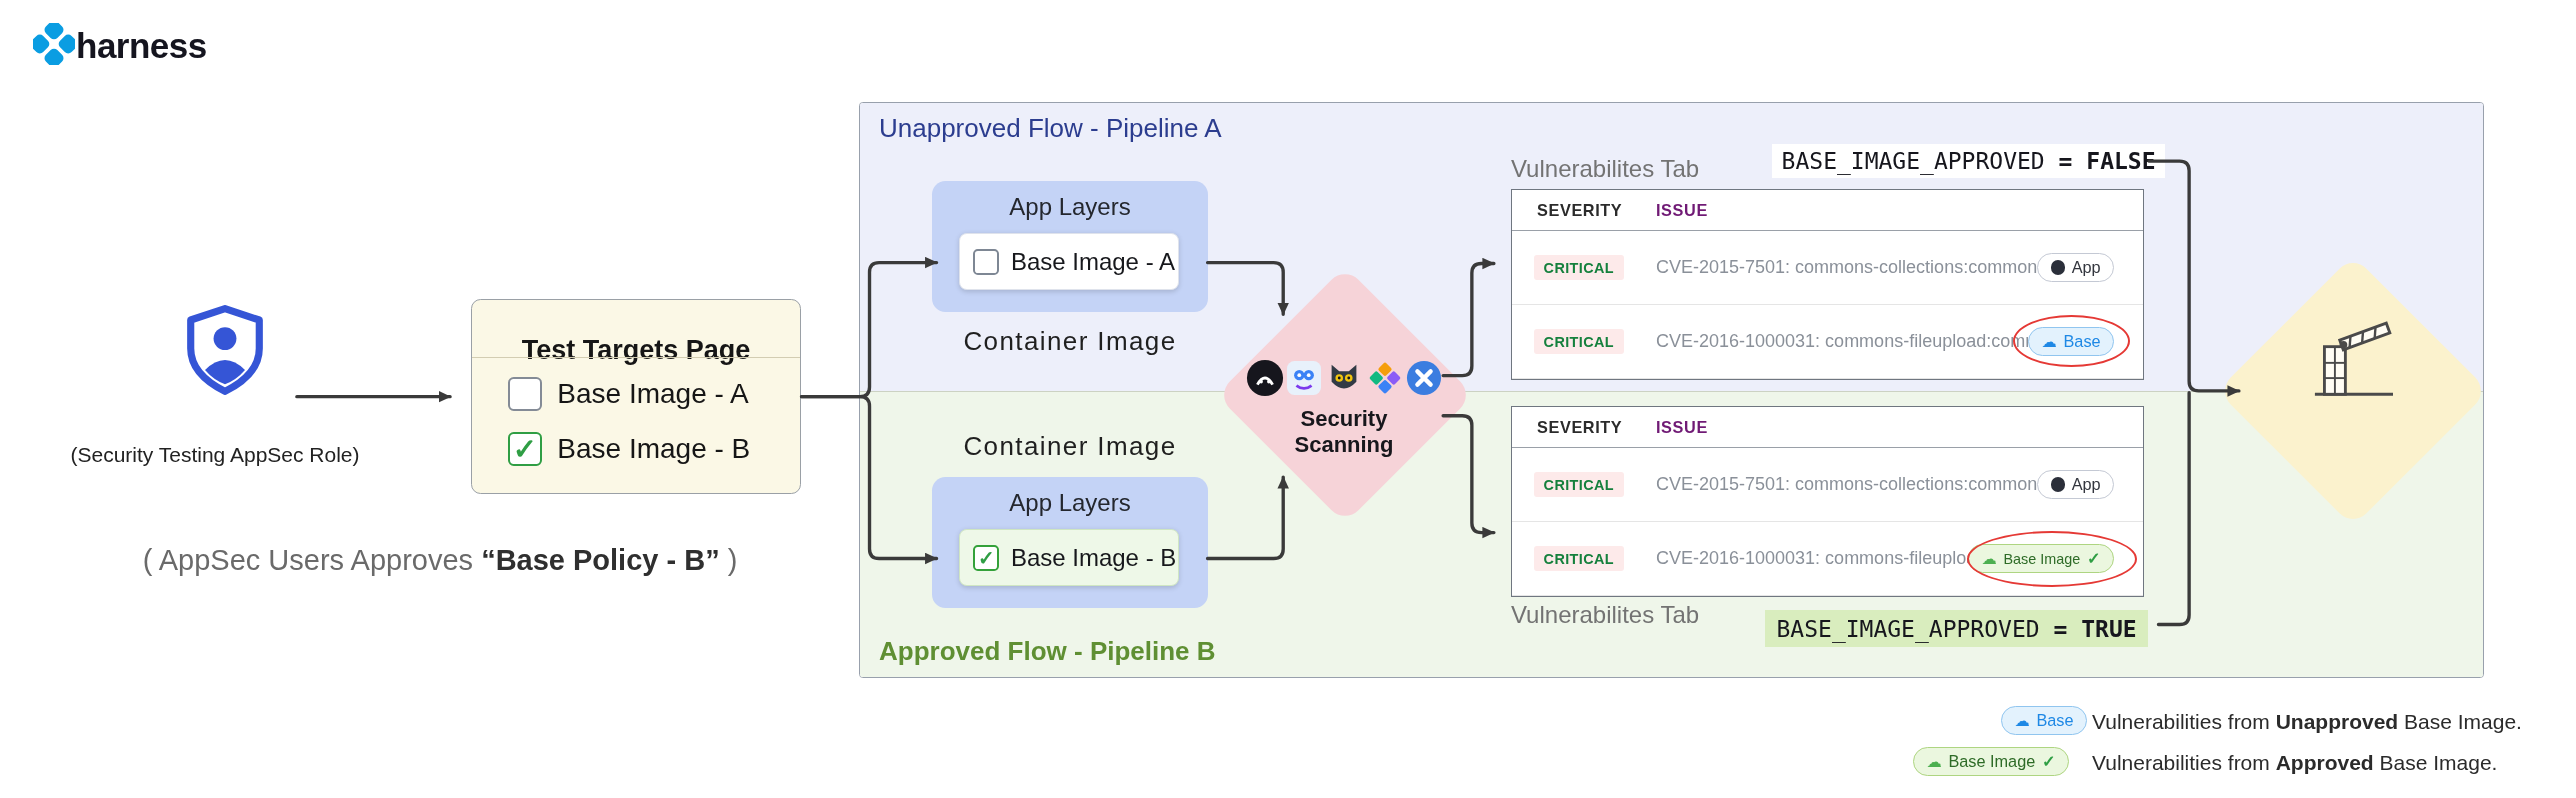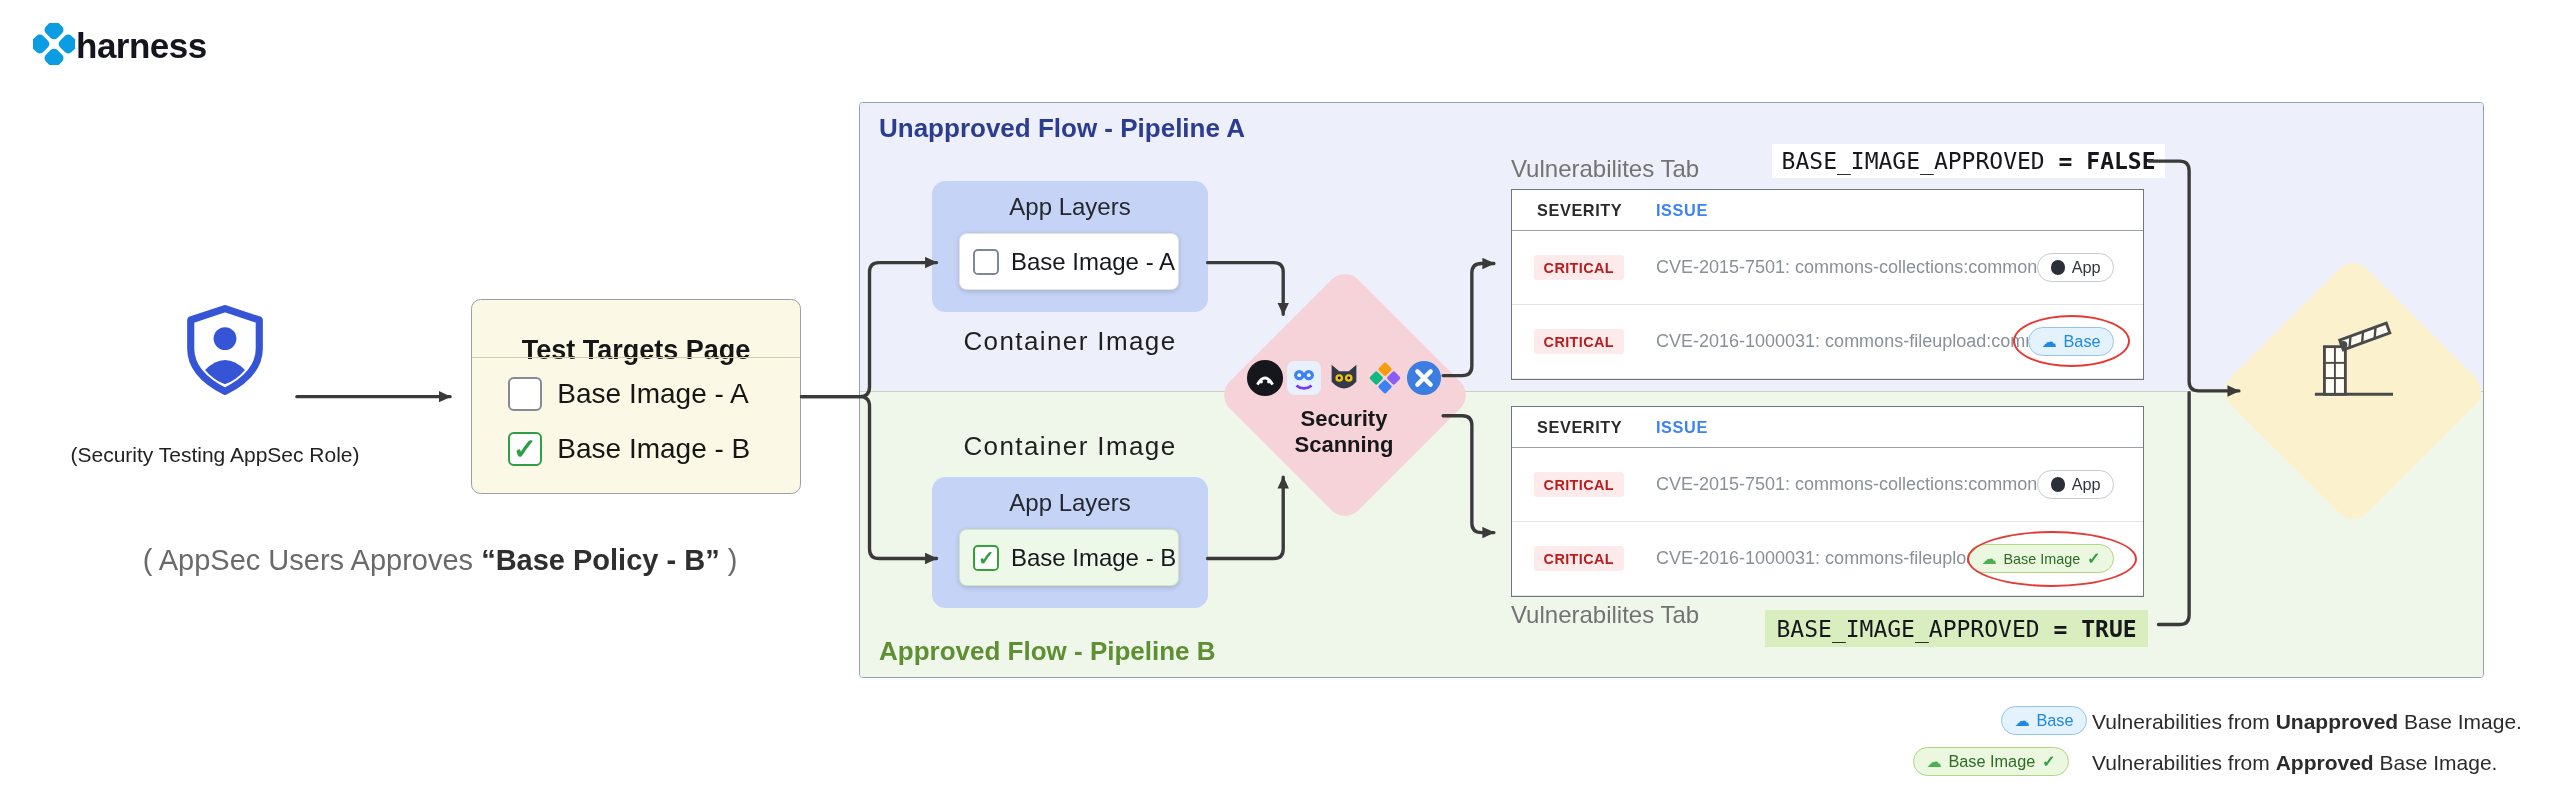--- a/index.html
+++ b/index.html
@@ -26,21 +26,21 @@
   .cb-lg.checked { border:2.9px solid #2f9e44; color:#2f9e44; font-size:29px; font-weight:bold; }
   .tt-label { font-size:28px; color:#161616; }
 
   .caption { position:absolute; left:57px; top:544px; width:766px; text-align:center; font-size:29px; color:#6a6a6a; }
   .caption b { color:#2f2f2f; }
 
   
   .flow-outer { position:absolute; left:859px; top:102px; width:1625px; height:576px; border:1.9px solid #98a0ac; border-radius:3.8px; overflow:hidden; z-index:0; }
   .flow-a { height:288px; background:#edeffa; }
   .flow-b { height:287px; background:#eff6ea; border-top:1px solid #ccd2c3; }
-  .pa-title { position:absolute; left:879px; top:113px; font-size:26px; font-weight:bold; color:#2c3d8f; z-index:3; }
+  .pa-title { position:absolute; left:879px; top:113px; font-size:26px; font-weight:normal; color:#2c3d8f; z-index:3; }
   .pb-title { position:absolute; left:879px; top:636px; font-size:26px; font-weight:bold; color:#5f8f33; z-index:3; }
 
   
   .al-box { position:absolute; width:276px; height:131px; background:#c4d3f6; border-radius:13.4px; z-index:2; }
   .al-top { left:932px; top:181px; } .al-bot { left:932px; top:477px; }
   .al-title { position:absolute; left:0; top:11.5px; width:100%; text-align:center; font-size:24px; color:#24272e; }
   .al-inner { position:absolute; left:27px; top:52px; width:220px; height:57px; border-radius:7.7px; display:flex; align-items:center; gap:11.5px; padding-left:13.4px; box-shadow:0 1.9px 4.8px rgba(0,0,0,.15); }
   .al-inner.white { background:#ffffff; border:1px solid #dfe3ec; }
   .al-inner.green { background:#eef8e8; border:1px solid #cfe6c2; }
   .cb-sm { width:26px; height:26px; border-radius:4.8px; background:#fff; display:flex; align-items:center; justify-content:center; flex:none; }
@@ -63,27 +63,27 @@
   .v-title { position:absolute; font-size:24px; color:#737373; z-index:3;text-align:center; }
   .flag { position:absolute; font-family:"DejaVu Sans Mono", monospace; font-size:23px; color:#16161d; white-space:nowrap; z-index:3; }
   .flag .hv { font-weight:800; }
   .flag-false { left:1772px; top:144px; background:#ffffff; padding:3.8px 9.6px; }
   .flag-true { left:1765px; top:610px; background:#d9edbe; padding:5.7px 11.5px; }
 
   .vtable { position:absolute; width:633px; height:191px; background:#fff; border:1.9px solid #6f7680; display:flex; flex-direction:column; z-index:3; }
   .vt-top { left:1511px; top:189px; } .vt-bot { left:1511px; top:406px; }
   .vt-head { height:41px; display:flex; align-items:center; border-bottom:1.4px solid #9aa0a8; flex:none; }
   .vt-head .c1 { width:144px; padding-left:25px; font-size:16.3px; font-weight:bold; letter-spacing:0.6px; color:#2b2b2b; }
-  .vt-head .c2 { font-size:16.3px; font-weight:bold; letter-spacing:0.6px; color:#3b82f6; }
+  .vt-head .c2 { font-size:16.3px; font-weight:bold; letter-spacing:0.6px; color:#701a75; }
   .vt-row { flex:1; display:flex; align-items:center; border-bottom:1px solid #e5e5e5; }
   .vt-row:last-child { border-bottom:none; }
   .vt-row .c1 { width:144px; padding-left:22px; flex:none; }
   .vt-row .c2 { flex:1; font-size:18px; color:#8a9099; white-space:nowrap; overflow:hidden; }
   .vt-row .c3 { margin-left:auto; padding-right:29px; flex:none; }
-  .sev { display:inline-block; background:#fdeaea; color:#b91c1c; font-size:14.4px; font-weight:bold; letter-spacing:0.4px; padding:4.8px 9.6px; border-radius:2.9px; }
+  .sev { display:inline-block; background:#fdeaea; color:#15803d; font-size:14.4px; font-weight:bold; letter-spacing:0.4px; padding:4.8px 9.6px; border-radius:2.9px; }
   .pill { display:inline-flex; align-items:center; gap:6.7px; border-radius:957px; padding:3.8px 12.4px; font-size:16.3px; white-space:nowrap; }
   .badge-app { background:#fff; border:1.4px solid #c4c9d4; color:#33363e; }
   .badge-app .dot { width:14.4px; height:14.4px; border-radius:50%; background:#2b2f3a; }
   .badge-base { background:#e3f2fd; border:1.4px solid #90c5ef; color:#1e88e5; }
   .badge-baseimg { background:#ebf7df; border:1.4px solid #aed581; color:#2e6b27; font-size:14.4px; }
   .badge-baseimg .chk { color:#2f9e44; font-weight:bold; font-size:16.3px; }
   .cloud { font-size:15.3px; line-height:1; }
   .cloud.blue { color:#1e88e5; } .cloud.green { color:#4caf50; }
   .circle-red { position:absolute; border:2.9px solid #e53935; border-radius:50%; z-index:4; }
   .cr-top { right:13.4px; top:125px; width:117px; height:52px; }

